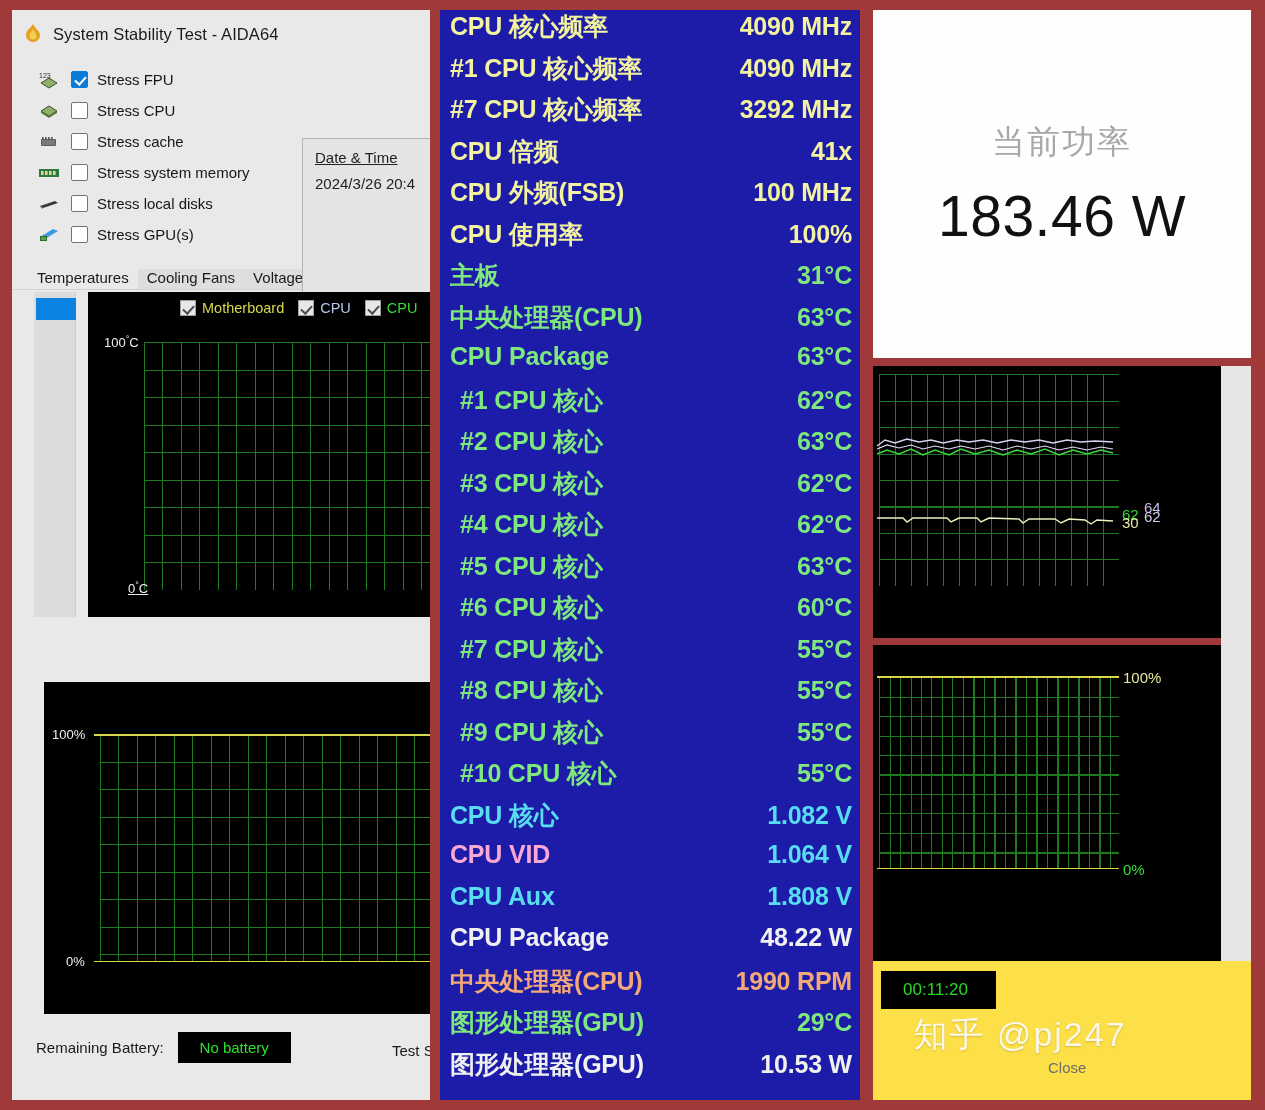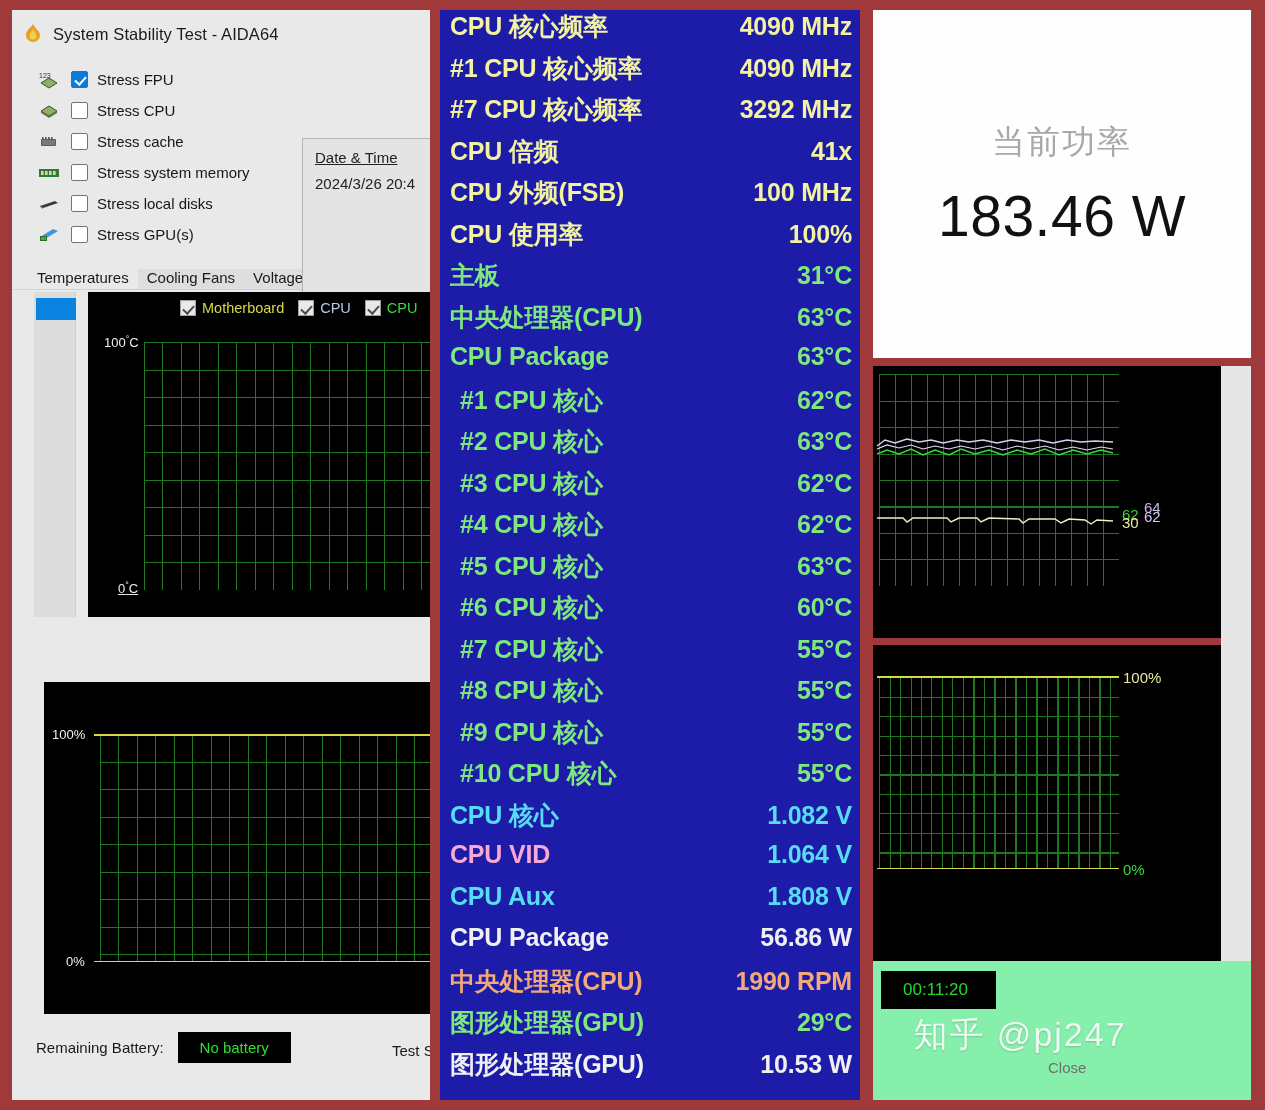--- a/index.html
+++ b/index.html
@@ -79,21 +79,21 @@
   .osd-row.indent { padding-left: 20px; }
 
   
   #pwr-pane  { left: 873px; top: 10px; width: 378px; height: 348px; background: #fefefe;
                display: flex; flex-direction: column; align-items: center; justify-content: center; }
   .pwr-lab { font-size: 33px; color: #a8a8a8; letter-spacing: 2px; margin-bottom: 18px; }
   .pwr-val { font-size: 57px; color: #111; letter-spacing: .5px; }
 
   #temp-pane { left: 873px; top: 366px; width: 348px; height: 272px; background: #000; }
   #usage-pane{ left: 873px; top: 645px; width: 348px; height: 316px; background: #000; }
-  #rbot-pane { left: 873px; top: 961px; width: 378px; height: 139px; background: #86efac; }
+  #rbot-pane { left: 873px; top: 961px; width: 378px; height: 139px; background: #fde047; }
   #rstrip { left: 1221px; top: 366px; width: 30px; height: 595px; background: #e6e6e6; }
 
   .timer { position: absolute; left: 8px; top: 10px; background: #000; color: #28d828; font-size: 17px; padding: 9px 28px 9px 22px; }
   .close-lab { position: absolute; left: 175px; top: 98px; font-size: 15px; color: #6e6e6e; }
 
   .wm { position: absolute; left: 1020px; top: 1035px; transform: translate(-50%,-50%);
         font-size: 34px; color: rgba(255,255,255,.88); letter-spacing: 2px; white-space: nowrap;
         text-shadow: 0 1px 2px rgba(0,0,0,.18); pointer-events: none; }
 
   .trace-lab { position: absolute; font-size: 15px; white-space: nowrap; }
@@ -224,21 +224,21 @@
             <span class="cbox-sm"></span>
             <span class="lb" style="color:#b8c8e8">CPU</span>
           </span>
           <span class="li">
             <span class="cbox-sm"></span>
             <span class="lb" style="color:#3ad83a">CPU</span>
           </span>
         </div>
 
         <span class="axlab" style="left:16px; top:42px;"><span>100</span><span class="deg">°</span><span>C</span></span>
-        <span class="axlab" style="left:30px; top:288px;text-decoration:underline;"><span>0</span><span class="deg">°</span><span>C</span></span>
+        <span class="axlab" style="left:40px; top:288px;text-decoration:underline;"><span>0</span><span class="deg">°</span><span>C</span></span>
       </div>
     </div>
 
     <div class="chart" style="position:absolute; left:32px; top:632px; width:386px; height:332px;">
       <div class="grid" style="left:56px; top:52px; width:330px; height:228px;"></div>
       <div style="position:absolute; left:50px; top:52px; width:336px; height:2px; background:#d8d84a;"></div>
       <div style="position:absolute; left:50px; top:279px; width:336px; height:1px; background:#d8d84a;"></div>
       <span class="axlab" style="left:8px; top:45px;">100%</span>
       <span class="axlab" style="left:22px; top:272px;">0%</span>
     </div>
@@ -337,21 +337,21 @@
       <div class="osd-row">
         <span class="osd-lab" style="color: #f9a8d4;">CPU VID</span>
         <span class="osd-val" style="color: rgb(88, 220, 242);">1.064 V</span>
       </div>
       <div class="osd-row">
         <span class="osd-lab" style="color: rgb(88, 220, 242);">CPU Aux</span>
         <span class="osd-val" style="color: rgb(88, 220, 242);">1.808 V</span>
       </div>
       <div class="osd-row">
         <span class="osd-lab" style="color: rgb(240, 240, 240);">CPU Package</span>
-        <span class="osd-val" style="color: rgb(240, 240, 240);">56.86 W</span>
+        <span class="osd-val" style="color: rgb(240, 240, 240);">48.22 W</span>
       </div>
       <div class="osd-row">
         <span class="osd-lab" style="color: rgb(242, 168, 120);">中央处理器(CPU)</span>
         <span class="osd-val" style="color: rgb(242, 168, 120);">1990 RPM</span>
       </div>
       <div class="osd-row">
         <span class="osd-lab" style="color: rgb(126, 232, 126);">图形处理器(GPU)</span>
         <span class="osd-val" style="color: rgb(126, 232, 126);">29°C</span>
       </div>
       <div class="osd-row">

